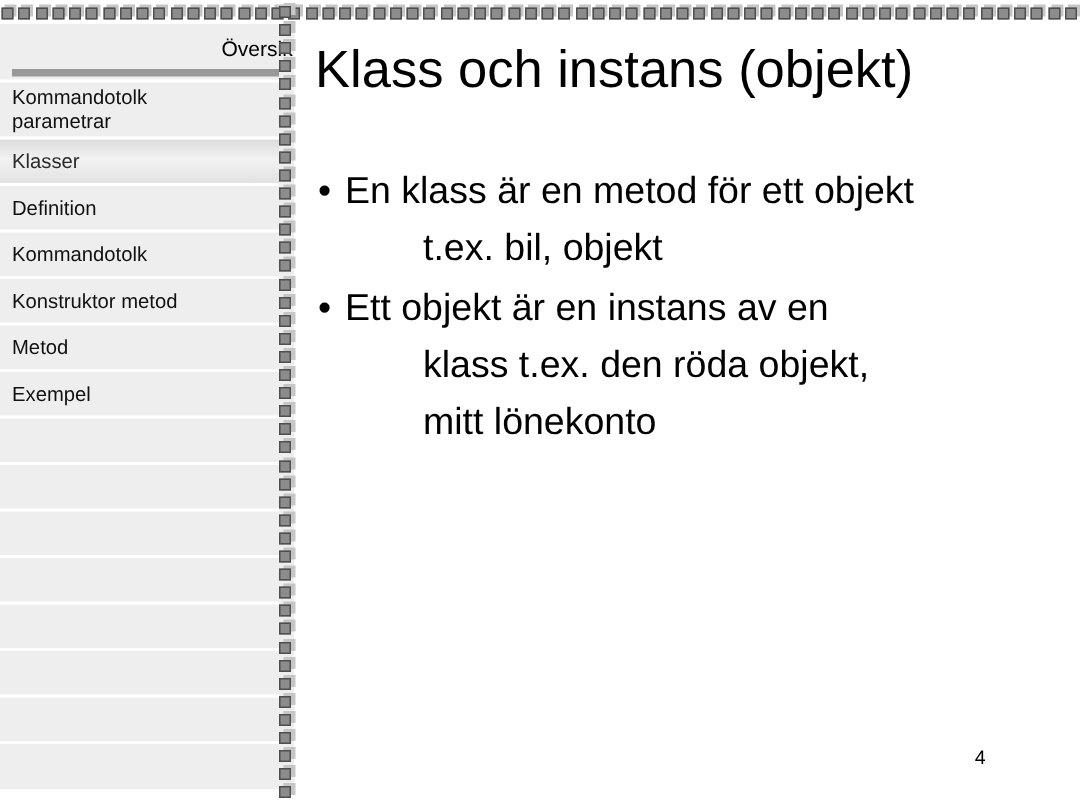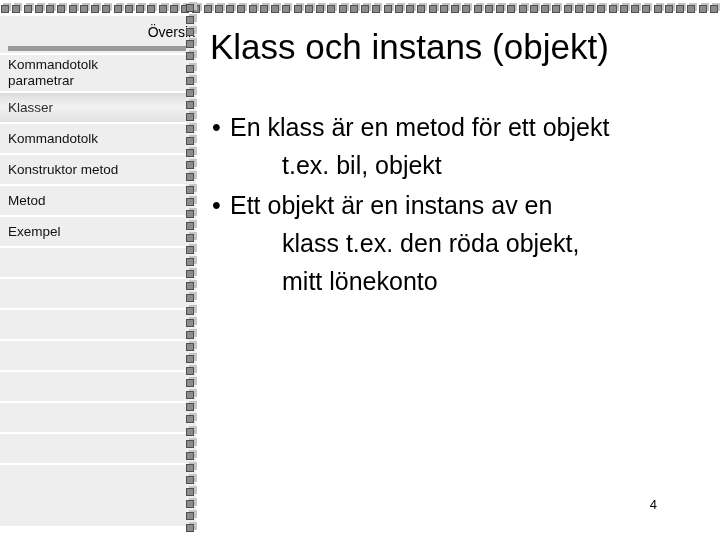--- a/index.html
+++ b/index.html
@@ -241,20 +241,23 @@
     <div class="nav-list" id="nav-list">
 
     <div class="nav-item two-line" style="height: 38px;">
           <span class="nav-label">Kommandotolk
 parametrar</span>
         </div>
         <div class="nav-item selected" style="height: 31px;">
           <span class="nav-label">Klasser</span>
         </div>
         <div class="nav-item" style="height: 31px;">
+          <span class="nav-label">Definition</span>
+        </div>
+        <div class="nav-item" style="height: 31px;">
           <span class="nav-label">Kommandotolk</span>
         </div>
         <div class="nav-item" style="height: 31px;">
           <span class="nav-label">Konstruktor metod</span>
         </div>
         <div class="nav-item" style="height: 31px;">
           <span class="nav-label">Metod</span>
         </div>
         <div class="nav-item" style="height: 31px;">
           <span class="nav-label">Exempel</span>

